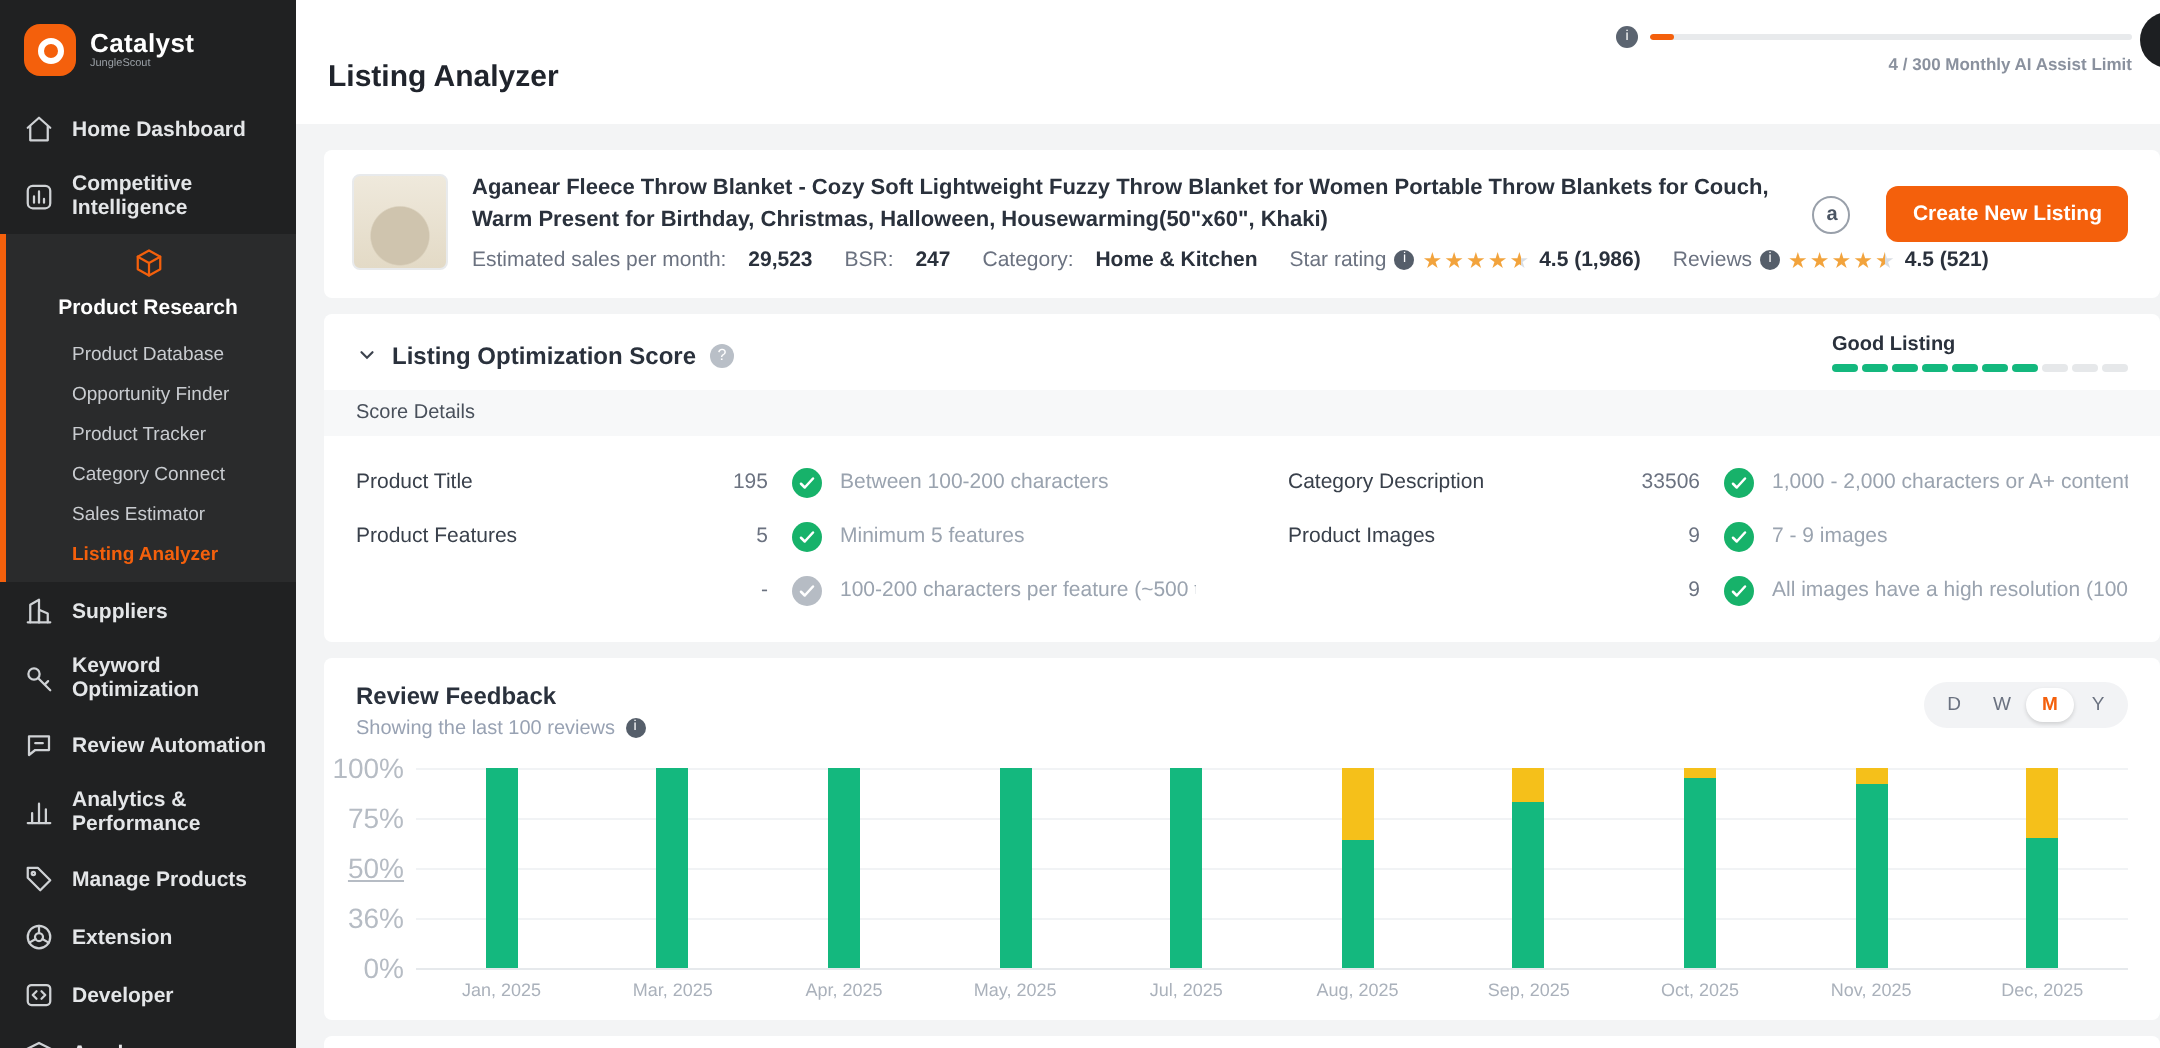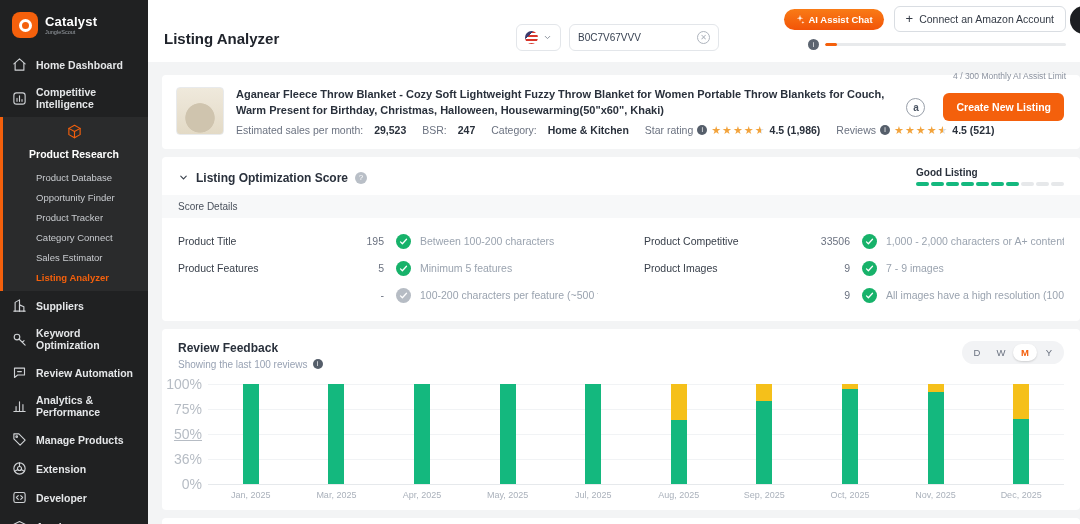--- a/index.html
+++ b/index.html
@@ -55,21 +55,21 @@
   .ai-chat-btn svg { width:10px; height:10px; fill:#fff; }
   .connect-btn { display:flex; align-items:center; gap:6px; background:#fff; border:1px solid #d9dde2;
                  border-radius:6px; padding:6px 11px; font-size:10.5px; color:#333a45; cursor:pointer; }
   .connect-plus { font-size:13px; line-height:10px; color:#333a45; }
   .usage { margin-top:7px; display:flex; flex-direction:column; align-items:flex-end; width:258px; }
   .usage-row { display:flex; align-items:center; gap:6px; width:100%; }
   .info-dot { width:11px; height:11px; border-radius:50%; background:#5b6470; color:#fff;
               font-size:7px; line-height:11px; text-align:center; flex:none; }
   .usage-track { flex:1; height:3px; border-radius:2px; background:#e8eaec; position:relative; overflow:hidden; }
   .usage-fill { position:absolute; left:0; top:0; bottom:0; width:5%; background:#f4600c; border-radius:2px; }
-  .usage-text { font-size:8.5px; color:#8a919e; margin-top:21px; white-space:nowrap; }
+  .usage-text { font-size:8.5px; color:#8a919e; margin-top:3px; white-space:nowrap;font-weight:bold; }
   .avatar-cut { position:absolute; right:-18px; top:6px; width:28px; height:28px;
                 border-radius:50%; background:#1d1f22; }
 
   .content { flex:1; padding:13px 0 0 14px; background:#f3f4f5; overflow:hidden; }
   .card { background:#fff; border-radius:4px; margin-bottom:8px; }
 
   
   .product-card { display:flex; gap:12px; padding:12px 16px 12px 14px; align-items:flex-start; }
   .prod-img { width:48px; height:48px; border:1px solid #e8eaec; border-radius:4px; flex:none;
               background:
@@ -256,46 +256,22 @@
         
         
       </div>
     </div>
   </aside>
 
   <div class="main">
     <header class="topbar">
       <div class="page-title">Listing Analyzer</div>
 
-      <div class="topbar-center">
-        <div class="mkt-select">
-          <span class="flag"></span>
-          <svg class="chev" viewBox="0 0 24 24" fill="none" stroke-width="2.6" stroke-linecap="round">
-              <path d="M6 9l6 6 6-6"></path>
-            </svg>
-        </div>
-        <div class="asin-box">
-          <input class="asin-input" value="B0C7V67VVV" style="">
-          <span class="clear-ic">✕</span>
-        </div>
-      </div>
 
       <div class="topbar-right">
-        <div class="tb-buttons">
-          <button class="ai-chat-btn">
-            <svg class="wand" viewBox="0 0 24 24">
-                <path d="M12 2l1.6 6.4L20 10l-6.4 1.6L12 18l-1.6-6.4L4 10l6.4-1.6zM19 16l.8 3.2L23 20l-3.2.8L19 24l-.8-3.2L15 20l3.2-.8z"></path>
-              </svg>
-            <span>AI Assist Chat</span>
-          </button>
-          <button class="connect-btn">
-            <span class="connect-plus">+</span>
-            <span>Connect an Amazon Account</span>
-          </button>
-        </div>
         <div class="usage">
           <div class="usage-row">
             <span class="info-dot">i</span>
             <div class="usage-track">
                 <div class="usage-fill"></div>
               </div>
           </div>
           <div class="usage-text">4 / 300 Monthly AI Assist Limit</div>
         </div>
       </div>
@@ -386,21 +362,21 @@
                 <span class="s-check neutral">
                   <svg viewBox="0 0 24 24" fill="none" stroke-width="3.4" stroke-linecap="round" stroke-linejoin="round">
                     <path d="M4 13l5 5L20 6"></path>
                   </svg>
                 </span>
                 <span class="s-desc">100-200 characters per feature (~500 total)</span>
               </div>
             </div>
           <div class="score-col">
               <div class="score-row">
-                <span class="s-label">Product Competitive</span>
+                <span class="s-label">Category Description</span>
                 <span class="s-value">33506</span>
                 <span class="s-check pass">
                   <svg viewBox="0 0 24 24" fill="none" stroke-width="3.4" stroke-linecap="round" stroke-linejoin="round">
                     <path d="M4 13l5 5L20 6"></path>
                   </svg>
                 </span>
                 <span class="s-desc">1,000 - 2,000 characters or A+ content enabled</span>
               </div>
               <div class="score-row">
                 <span class="s-label">Product Images</span>

